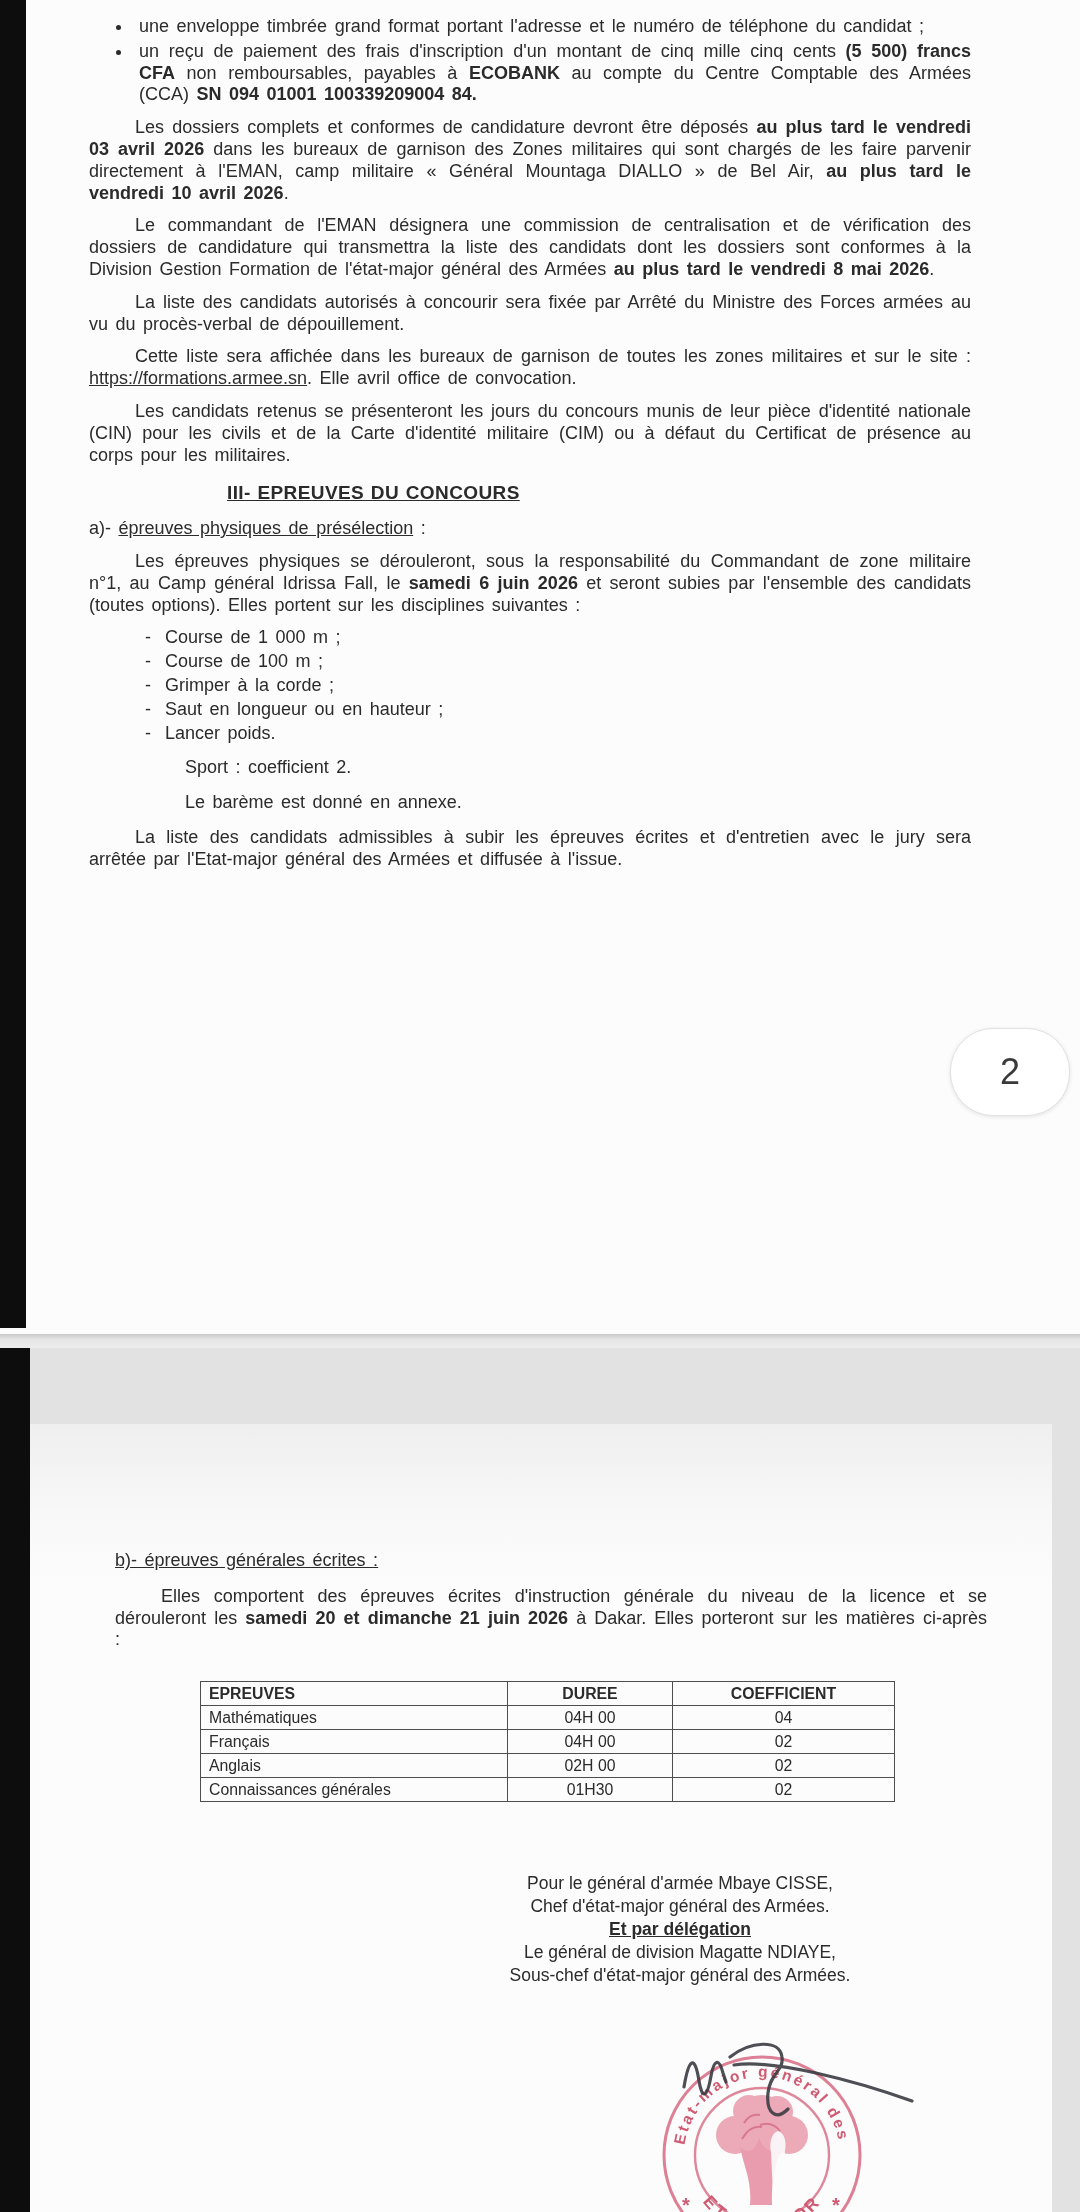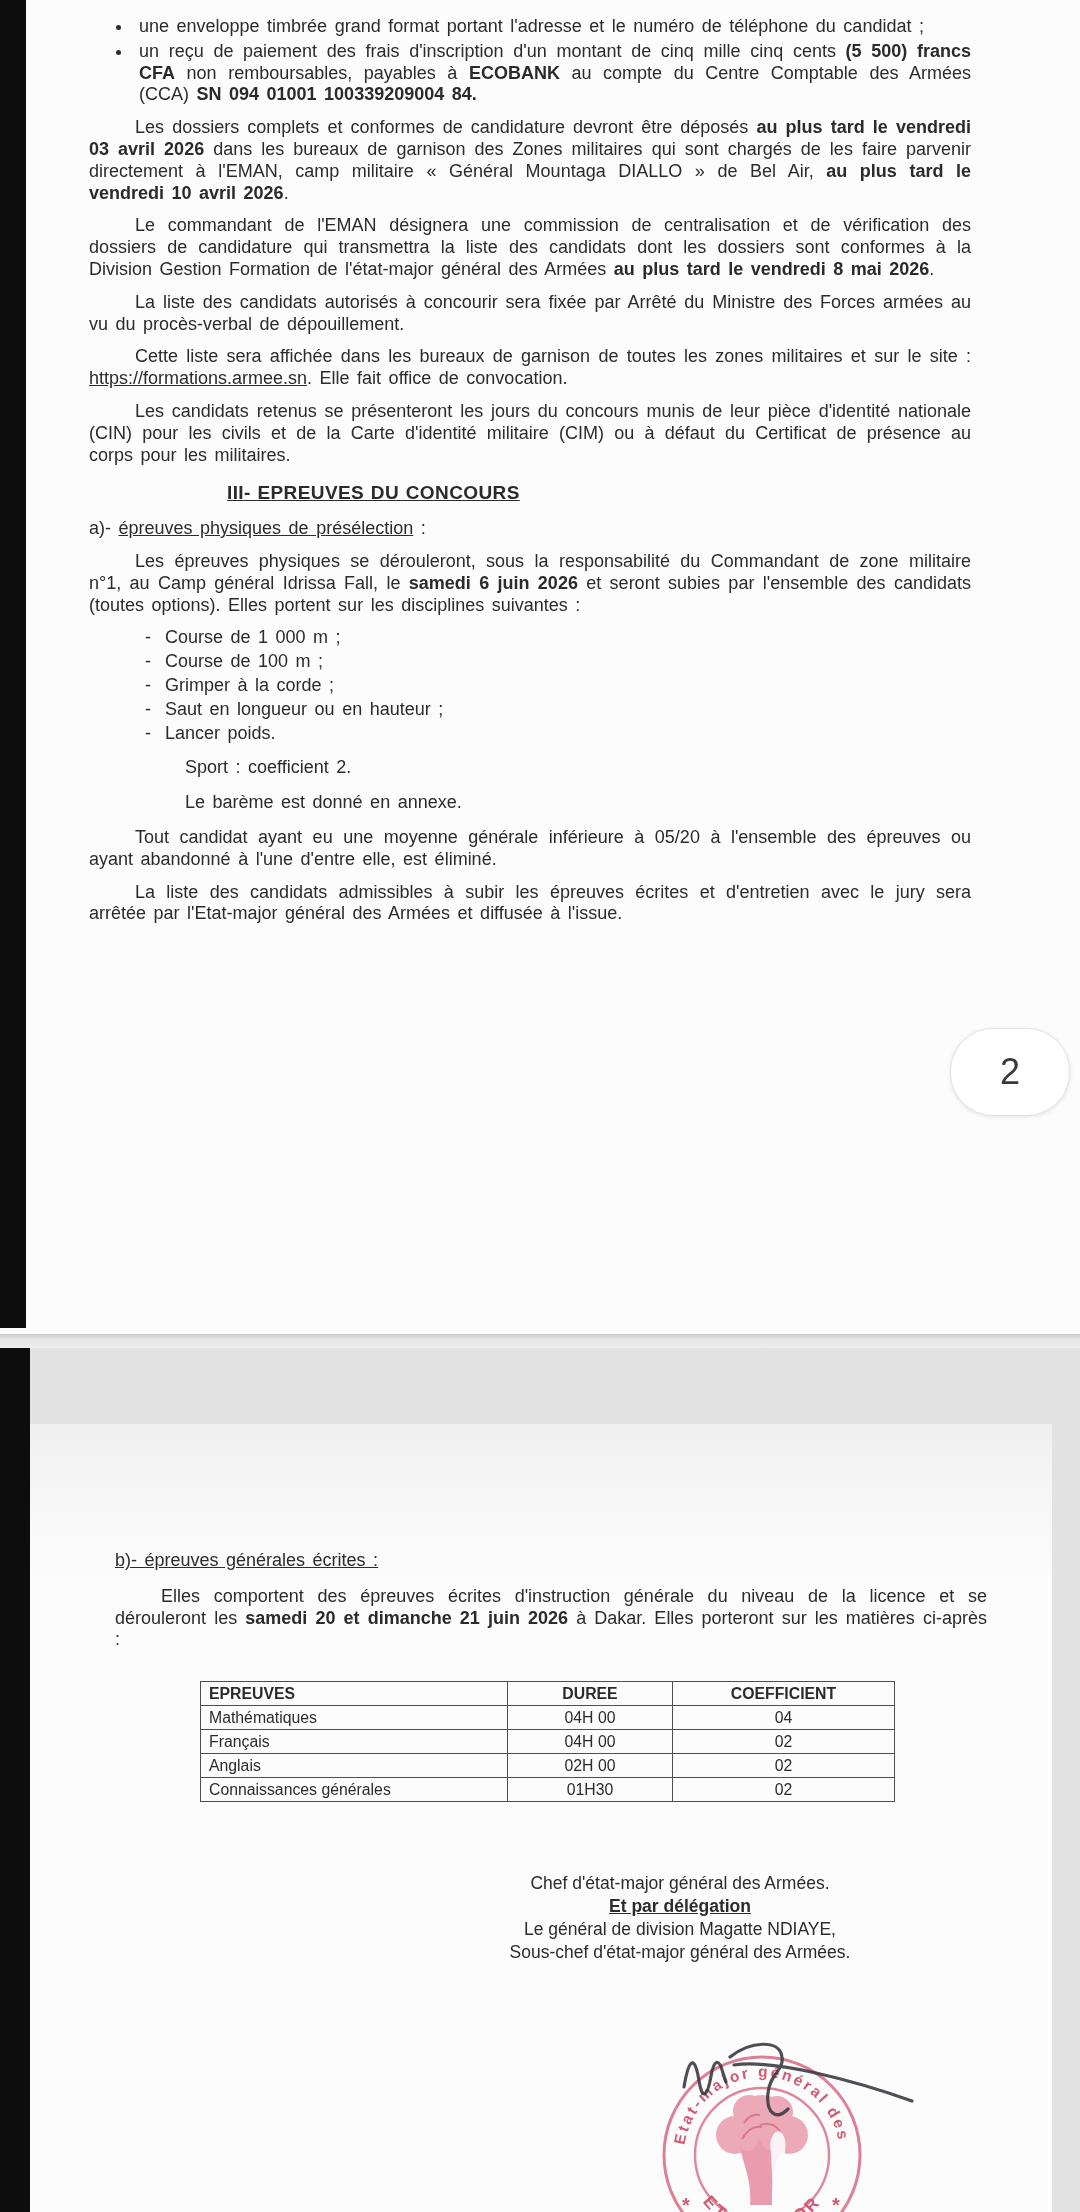--- a/index.html
+++ b/index.html
@@ -62,40 +62,39 @@
     <div class="content1 doc">
 
       <ul class="bullets">
         <li><span>une enveloppe timbrée grand format portant l'adresse et le numéro de téléphone du candidat ;</span></li>
         <li><span>un reçu de paiement des frais d'inscription d'un montant de cinq mille cinq cents </span><span class="b">(5 500) francs CFA</span><span> non remboursables, payables à </span><span class="b">ECOBANK</span><span> au compte du Centre Comptable des Armées (CCA) </span><span class="b">SN 094 01001 100339209004 84.</span></li>
       </ul>
 
       <p class="para"><span>Les dossiers complets et conformes de candidature devront être déposés </span><span class="b">au plus tard le vendredi 03 avril 2026</span><span> dans les bureaux de garnison des Zones militaires qui sont chargés de les faire parvenir directement à l'EMAN, camp militaire « Général Mountaga DIALLO » de Bel Air, </span><span class="b">au plus tard le vendredi 10 avril 2026</span><span>.</span></p>
       <p class="para"><span>Le commandant de l'EMAN désignera une commission de centralisation et de vérification des dossiers de candidature qui transmettra la liste des candidats dont les dossiers sont conformes à la Division Gestion Formation de l'état-major général des Armées </span><span class="b">au plus tard le vendredi 8 mai 2026</span><span>.</span></p>
       <p class="para"><span>La liste des candidats autorisés à concourir sera fixée par Arrêté du Ministre des Forces armées au vu du procès-verbal de dépouillement.</span></p>
-      <p class="para"><span>Cette liste sera affichée dans les bureaux de garnison de toutes les zones militaires et sur le site : </span><span class="u">https://formations.armee.sn</span><span>. Elle fait office de convocation.</span></p>
+      <p class="para"><span>Cette liste sera affichée dans les bureaux de garnison de toutes les zones militaires et sur le site : </span><span class="u">https://formations.armee.sn</span><span>. Elle avril office de convocation.</span></p>
       <p class="para"><span>Les candidats retenus se présenteront les jours du concours munis de leur pièce d'identité nationale (CIN) pour les civils et de la Carte d'identité militaire (CIM) ou à défaut du Certificat de présence au corps pour les militaires.</span></p>
 
       <h3 class="h3">III- EPREUVES DU CONCOURS</h3>
       <p class="para subhead"><span>a)- </span><span class="u">épreuves physiques de présélection</span><span> :</span></p>
 
       <p class="para"><span>Les épreuves physiques se dérouleront, sous la responsabilité du Commandant de zone militaire n°1, au Camp général Idrissa Fall, le </span><span class="b">samedi 6 juin 2026</span><span> et seront subies par l'ensemble des candidats (toutes options). Elles portent sur les disciplines suivantes :</span></p>
 
       <ul class="dash">
           <li>Course de 1 000 m ;</li>
           <li>Course de 100 m ;</li>
           <li>Grimper à la corde ;</li>
           <li>Saut en longueur ou en hauteur ;</li>
           <li>Lancer poids.</li>
         </ul>
 
       <p class="indent-line">Sport : coefficient 2.</p>
       <p class="indent-line">Le barème est donné en annexe.</p>
 
-      <p class="para"><span>Tout candidat ayant eu une moyenne générale inférieure à 05/20 à l'ensemble des épreuves ou ayant abandonné à l'une d'entre elle, est éliminé.</span></p>
       <p class="para"><span>La liste des candidats admissibles à subir les épreuves écrites et d'entretien avec le jury sera arrêtée par l'Etat-major général des Armées et diffusée à l'issue.</span></p>
     </div>
 
     <div class="badge">
       <span>2</span>
     </div>
   </section>
 
   <div class="page-gap"></div>
 
@@ -132,20 +131,21 @@
             <tr>
               <td>Connaissances générales</td>
               <td class="c">01H30</td>
               <td class="c">02</td>
             </tr>
           </tbody>
       </table>
     </div>
 
     <div class="sig">
+      <p>Pour le général d'armée Mbaye CISSE,</p>
       <p>Chef d'état-major général des Armées.</p>
       <p class="deleg">Et par délégation</p>
       <p>Le général de division Magatte NDIAYE,</p>
       <p>Sous-chef d'état-major général des Armées.</p>
     </div>
 
     <svg class="stamp" viewBox="0 0 340 285" xmlns="http://www.w3.org/2000/svg">
       <defs>
         <path id="arcTop" d="M 92 148 A 78 78 0 0 1 248 148" fill="none"></path>
         <path id="arcBottom" d="M 102 180 A 74 74 0 0 0 238 180" fill="none"></path>

